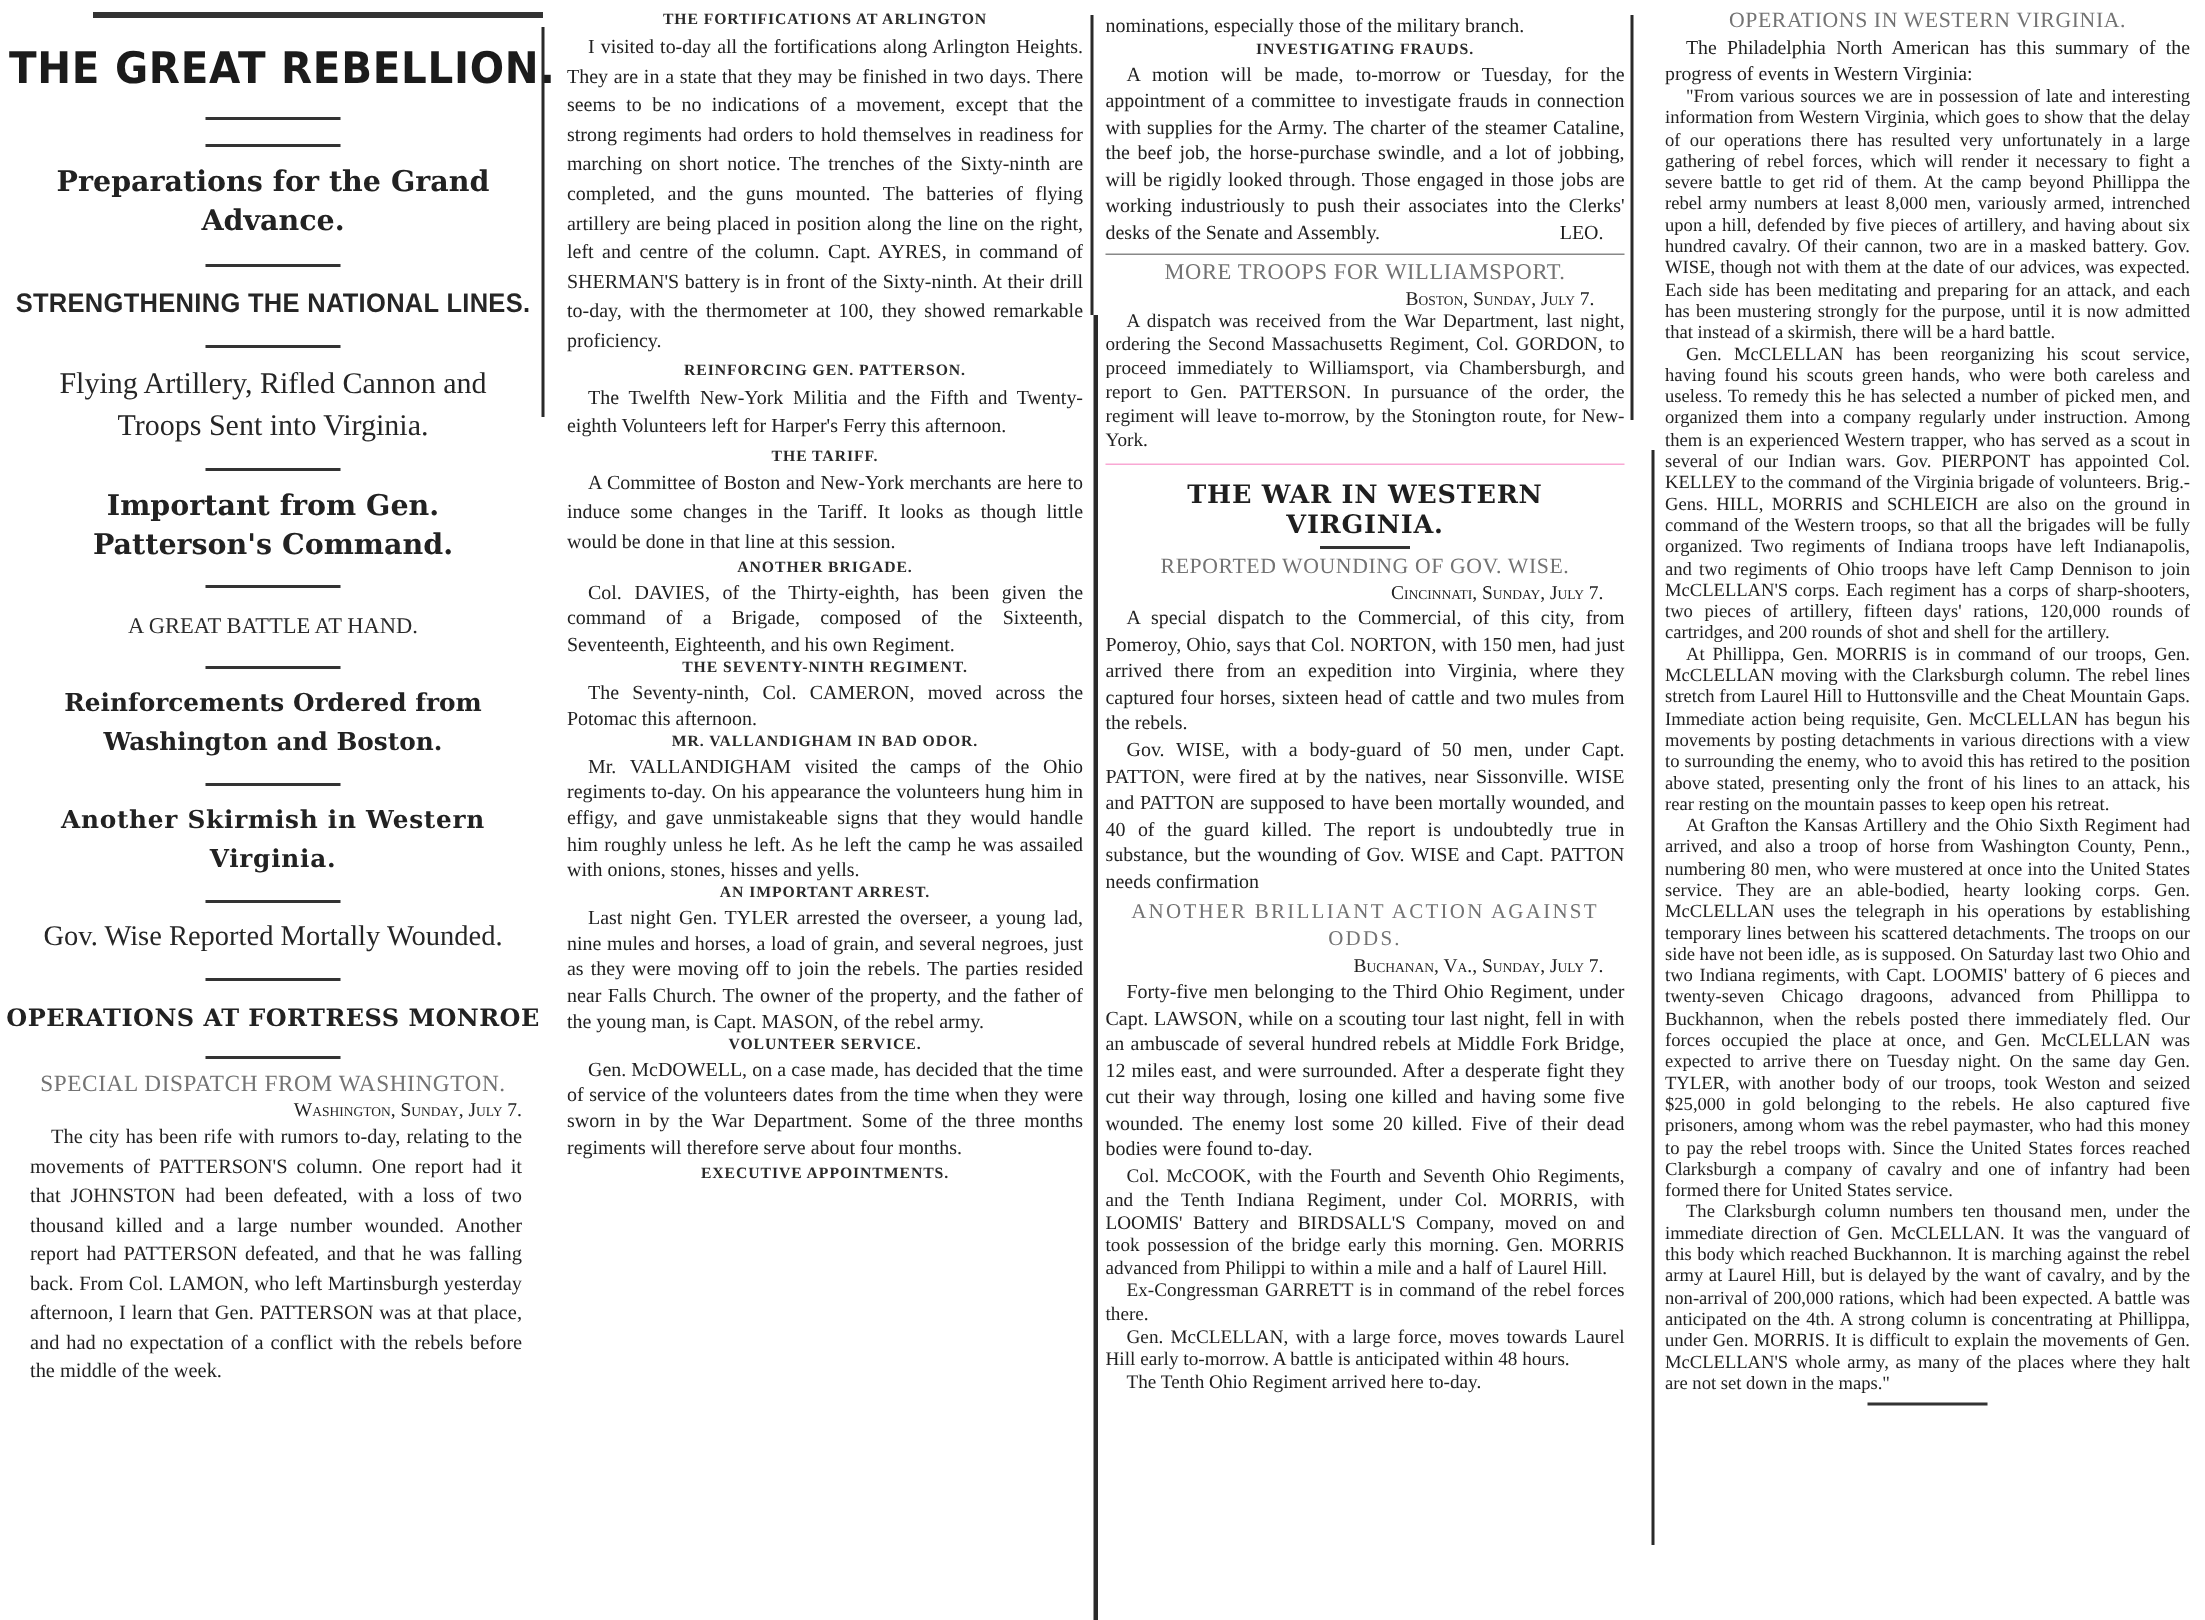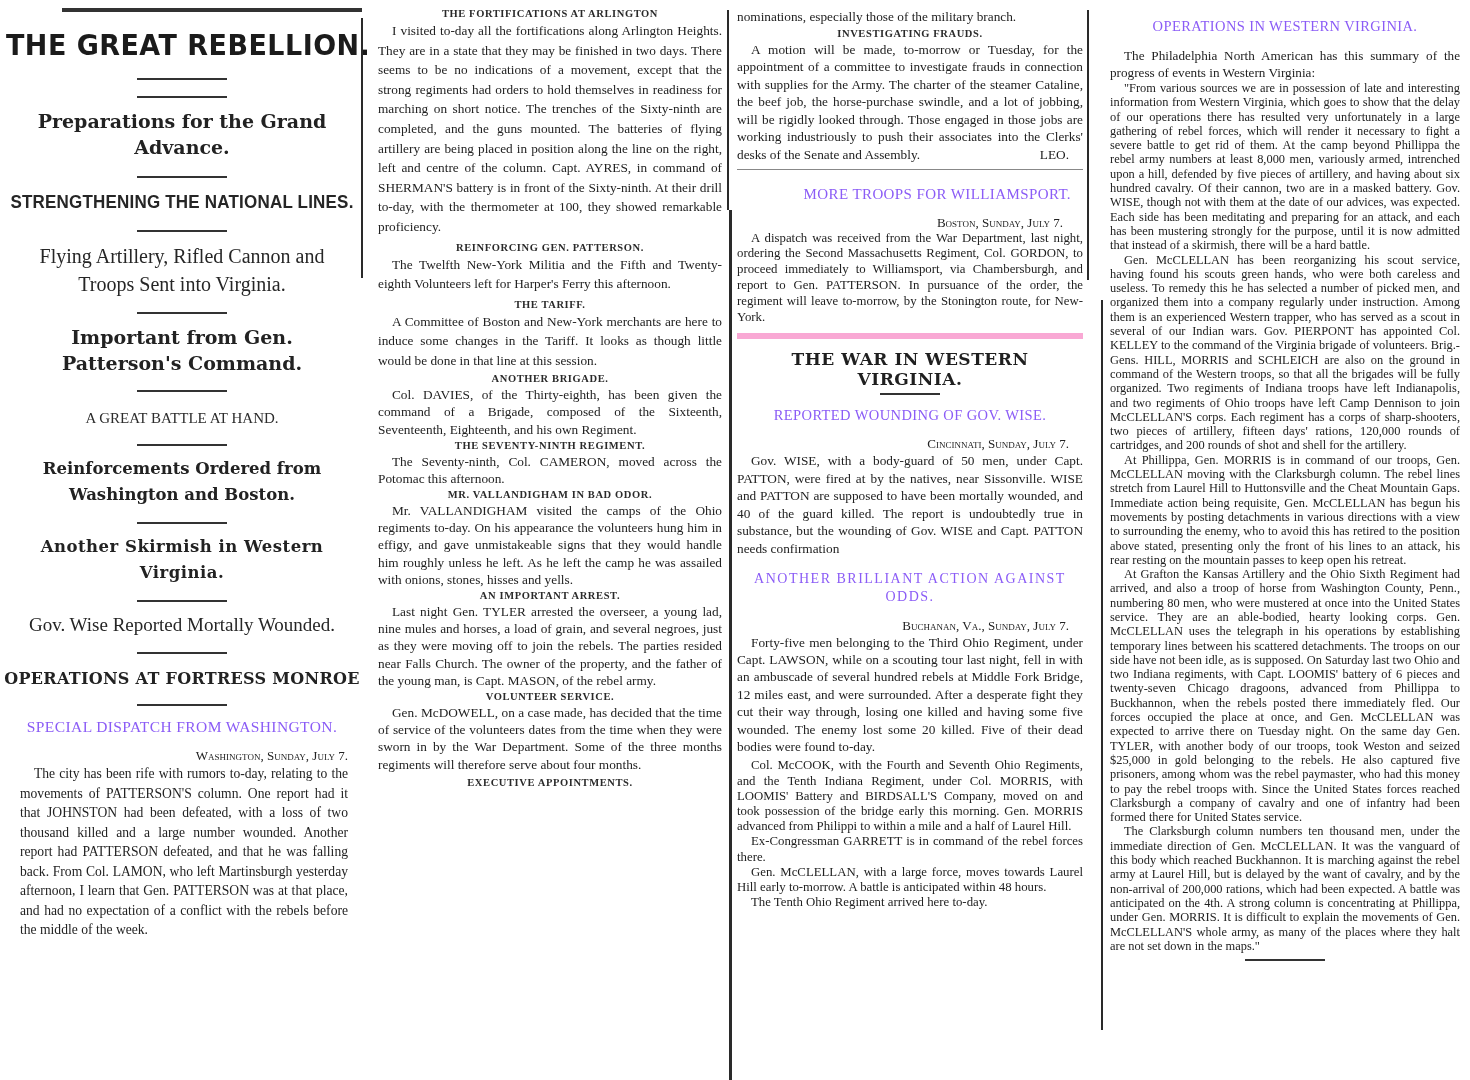--- a/index.html
+++ b/index.html
@@ -27,22 +27,22 @@
           letter-spacing:0.5px; text-align:center; margin:28px 0 0 0; transform:scaleX(0.93);
           transform-origin:left; white-space:nowrap; color:#1b1b1b; }
   .hl-b { font-family:"DejaVu Serif", serif; font-weight:bold; font-size:19px; line-height:26px;
           text-align:center; margin:0; color:#222; }
   .hl-c { font-family:"Liberation Sans", sans-serif; font-weight:bold; font-size:19px; line-height:26px;
           text-align:center; margin:0; letter-spacing:0.2px; transform:scaleY(1.05); color:#262626; }
   .hl-serif { font-family:"Liberation Serif", serif; font-size:20px; line-height:28px;
           text-align:center; margin:0; color:#2c2c2c; }
   .hl-cond { font-family:"Liberation Serif", serif; font-weight:bold; font-size:19px;
           text-align:center; margin:0; color:#262626; }
-  .section-hd { font-family:"Liberation Serif", serif; font-size:16px; text-align:center; margin:12px;
-                letter-spacing:0.4px; color:#8b5cf6; }
+  .section-hd { font-family:"Liberation Serif", serif; font-size:16px; text-align:center; margin:0;
+                letter-spacing:0.4px; color:#737373; }
   .big-hd { font-family:"DejaVu Serif", serif; font-weight:bold; font-size:17px; text-align:center;
             letter-spacing:0.5px; margin:0; color:#1f1f1f; }
 </style>
 </head>
 <body>
 
 <div class="col" style="left:4px; width:356px;">
   <div style="position:absolute; top:8px; left:58px; width:300px; height:4px; background:#333;"></div>
   <div class="mast" style="margin-left:2px;">THE GREAT REBELLION.</div>
   <div class="hr" style="margin:16px auto 10px;"></div>
@@ -114,29 +114,30 @@
 <div class="rule-v" style="left:729px; top:210px; width:3px; height:870px;"></div>
 
 <div class="col" style="left:737px; width:346px; top:8px;">
   <p class="p" style="text-indent:0; line-height:17.5px;">nominations, especially those of the military branch.</p>
   <div>
     <p class="sub">INVESTIGATING FRAUDS.</p>
     <p class="p" style="line-height:17.6px;">A motion will be made, to-morrow or Tuesday, for the appointment of a committee to investigate frauds in connection with supplies for the Army. The charter of the steamer Cataline, the beef job, the horse-purchase swindle, and a lot of jobbing, will be rigidly looked through. Those engaged in those jobs are working industriously to push their associates into the Clerks' desks of the Senate and Assembly.</p>
     <p style="margin:-17px 14px 0 0; text-align:right; font-family:'Liberation Serif', serif; font-size:13.3px;">LEO.</p>
   </div>
   <div style="border-top:1px solid #888; margin-top:6px; padding-top:4px;">
-    <p class="section-hd" style="font-size:15px;text-align:right;">MORE TROOPS FOR WILLIAMSPORT.</p>
+    <p class="section-hd" style="font-size:15px;">MORE TROOPS FOR WILLIAMSPORT.</p>
     <p class="dateline sc" style="padding-right:20px;">Boston, Sunday, July 7.</p>
     <p class="p" style="line-height:15.8px; font-size:12.8px;">A dispatch was received from the War Department, last night, ordering the Second Massachusetts Regiment, Col. GORDON, to proceed immediately to Williamsport, via Chambersburgh, and report to Gen. PATTERSON. In pursuance of the order, the regiment will leave to-morrow, by the Stonington route, for New-York.</p>
   </div>
-  <div style="border-top:6px solid #f9a8d4; margin-top:8px; padding-top:10px;">
+  <div style="border-top:1px solid #f9a8d4; margin-top:8px; padding-top:10px;">
     <p class="big-hd">THE WAR IN WESTERN VIRGINIA.</p>
     <div class="hr short"></div>
     <p class="section-hd" style="font-size:14.5px;">REPORTED WOUNDING OF GOV. WISE.</p>
     <p class="dateline sc" style="padding-right:14px;">Cincinnati, Sunday, July 7.</p>
+    <p class="p" style="line-height:17.6px;">A special dispatch to the Commercial, of this city, from Pomeroy, Ohio, says that Col. NORTON, with 150 men, had just arrived there from an expedition into Virginia, where they captured four horses, sixteen head of cattle and two mules from the rebels.</p>
     <p class="p" style="line-height:17.6px;">Gov. WISE, with a body-guard of 50 men, under Capt. PATTON, were fired at by the natives, near Sissonville. WISE and PATTON are supposed to have been mortally wounded, and 40 of the guard killed. The report is undoubtedly true in substance, but the wounding of Gov. WISE and Capt. PATTON needs confirmation</p>
   </div>
   <div style="margin-top:4px;">
     <p class="section-hd" style="font-size:14px; letter-spacing:1.5px; line-height:18px;">ANOTHER BRILLIANT ACTION AGAINST ODDS.</p>
     <p class="dateline sc" style="padding-right:14px;">Buchanan, Va., Sunday, July 7.</p>
     <p class="p" style="line-height:17.4px;">Forty-five men belonging to the Third Ohio Regiment, under Capt. LAWSON, while on a scouting tour last night, fell in with an ambuscade of several hundred rebels at Middle Fork Bridge, 12 miles east, and were surrounded. After a desperate fight they cut their way through, losing one killed and having some five wounded. The enemy lost some 20 killed. Five of their dead bodies were found to-day.</p>
     <p class="p" style="line-height:15.2px; font-size:12.8px; margin-top:3px;">Col. McCOOK, with the Fourth and Seventh Ohio Regiments, and the Tenth Indiana Regiment, under Col. MORRIS, with LOOMIS' Battery and BIRDSALL'S Company, moved on and took possession of the bridge early this morning. Gen. MORRIS advanced from Philippi to within a mile and a half of Laurel Hill.</p>
     <p class="p" style="line-height:15.2px; font-size:12.8px;">Ex-Congressman GARRETT is in command of the rebel forces there.</p>
     <p class="p" style="line-height:15.2px; font-size:12.8px;">Gen. McCLELLAN, with a large force, moves towards Laurel Hill early to-morrow. A battle is anticipated within 48 hours.</p>
     <p class="p" style="line-height:15.2px; font-size:12.8px;">The Tenth Ohio Regiment arrived here to-day.</p>

